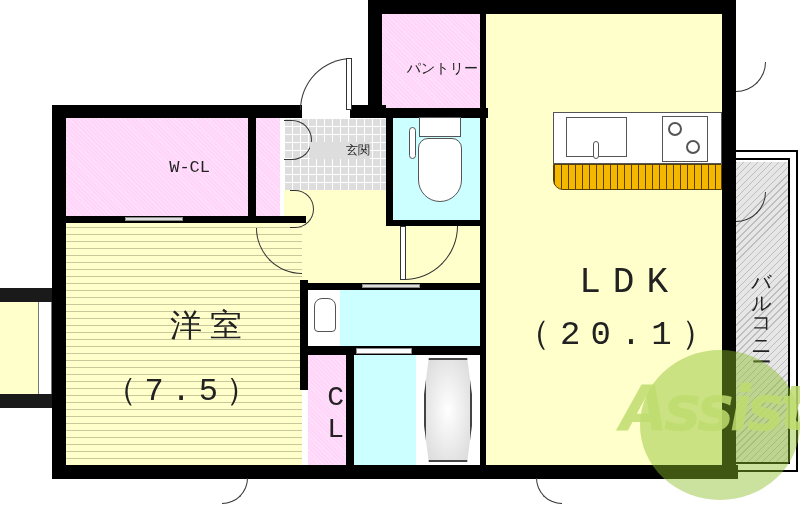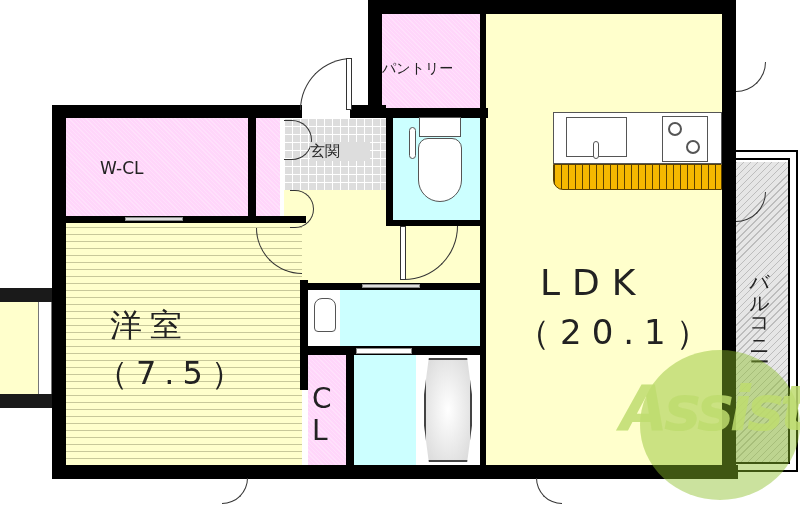--- a/index.html
+++ b/index.html
@@ -5,21 +5,21 @@
   html,body{margin:0;padding:0;}
   body{width:800px;height:506px;position:relative;background:#ffffff;overflow:hidden;font-family:"DejaVu Sans",sans-serif;}
   .abs{position:absolute;box-sizing:border-box;}
   .wall{background:#000;}
   .pink{background:#ffd6fa;background-image:repeating-linear-gradient(45deg,rgba(255,255,255,0.25) 0 1px,transparent 1px 3px);}
   .cream{background:#ffffcc;}
   .cyan{background:#ccffff;}
   .floorlines{background:#ffffcc;background-image:repeating-linear-gradient(0deg,#c8c89a 0 1px,transparent 1px 7px);}
   .tiles{background:#dddddd;background-image:linear-gradient(#ffffff 1px,transparent 1px),linear-gradient(90deg,#ffffff 1px,transparent 1px);background-size:8px 8px;}
   .hatch{background:#e6e6e6;background-image:repeating-linear-gradient(135deg,#bdbdbd 0 1px,transparent 1px 5px);}
-  .label{position:absolute;color:#222;white-space:nowrap;text-align:left;}
+  .label{position:absolute;color:#222;white-space:nowrap;text-align:right;font-family:Liberation Mono, monospace;}
   .door-arc{position:absolute;border:1px solid #333;box-sizing:border-box;}
   .counter{position:absolute;background:#fff;border:1px solid #555;box-sizing:border-box;}
   .logo{position:absolute;font-family:"DejaVu Sans",sans-serif;font-weight:bold;font-style:italic;}
 </style>
 </head>
 <body>
 
 <div class="abs pink" style="left:66px;top:118px;width:184px;height:100px;"></div>
 <div class="abs pink" style="left:256px;top:118px;width:24px;height:100px;"></div>
 <div class="abs tiles" style="left:284px;top:118px;width:102px;height:72px;"></div>
@@ -93,24 +93,24 @@
 
 <div class="abs" style="left:419px;top:117px;width:42px;height:20px;background:#fff;border:1px solid #555;"></div>
 <div class="abs" style="left:418px;top:138px;width:44px;height:64px;background:#fff;border:1px solid #555;border-radius:10px 10px 22px 22px;"></div>
 <div class="abs" style="left:409px;top:127px;width:7px;height:32px;background:#fff;border:1px solid #555;border-radius:4px;"></div>
 
 <div class="abs" style="left:314px;top:298px;width:22px;height:34px;background:#fff;border:1px solid #555;border-radius:8px 8px 4px 4px;"></div>
 
 <div class="abs" style="left:424px;top:358px;width:48px;height:104px;background:radial-gradient(ellipse at center,#ffffff 0%,#dddddd 90%);border:2px solid #444;clip-path:polygon(10% 0,90% 0,100% 35%,100% 65%,90% 100%,10% 100%,0 65%,0 35%);"></div>
 
 <div class="label" style="left:100px;top:158px;width:110px;font-size:17px;">W-CL</div>
-<div class="label" style="left:310px;top:142px;width:60px;font-size:15px;background:#dddddd;">玄関</div>
+<div class="label" style="left:310px;top:142px;width:60px;font-size:12px;background:#dddddd;">玄関</div>
 <div class="label" style="left:382px;top:60px;width:96px;font-size:14px;">パントリー</div>
 <div class="label" style="left:110px;top:304px;width:140px;font-size:32px;letter-spacing:8px;">洋室</div>
-<div class="label" style="left:96px;top:352px;width:170px;font-size:32px;letter-spacing:8px;">（7.5）</div>
+<div class="label" style="left:96px;top:368px;width:170px;font-size:32px;letter-spacing:8px;">（7.5）</div>
 <div class="label" style="left:540px;top:262px;width:140px;font-size:36px;letter-spacing:12px;">LDK</div>
 <div class="label" style="left:516px;top:310px;width:190px;font-size:34px;letter-spacing:10px;">（20.1）</div>
 <div class="label" style="left:312px;top:382px;width:32px;font-size:28px;">C</div>
 <div class="label" style="left:312px;top:414px;width:32px;font-size:28px;">L</div>
 <div class="label" style="left:748px;top:260px;width:24px;font-size:20px;writing-mode:vertical-rl;text-orientation:upright;line-height:24px;">バルコニー</div>
 
 <div class="abs" style="left:640px;top:350px;width:160px;height:150px;border-radius:50%;background:rgba(140,190,40,0.45);"></div>
 <div class="logo" style="left:620px;top:372px;font-size:62px;color:rgba(190,220,110,0.85);letter-spacing:-4px;">Assist</div>
 
 </body></html>

